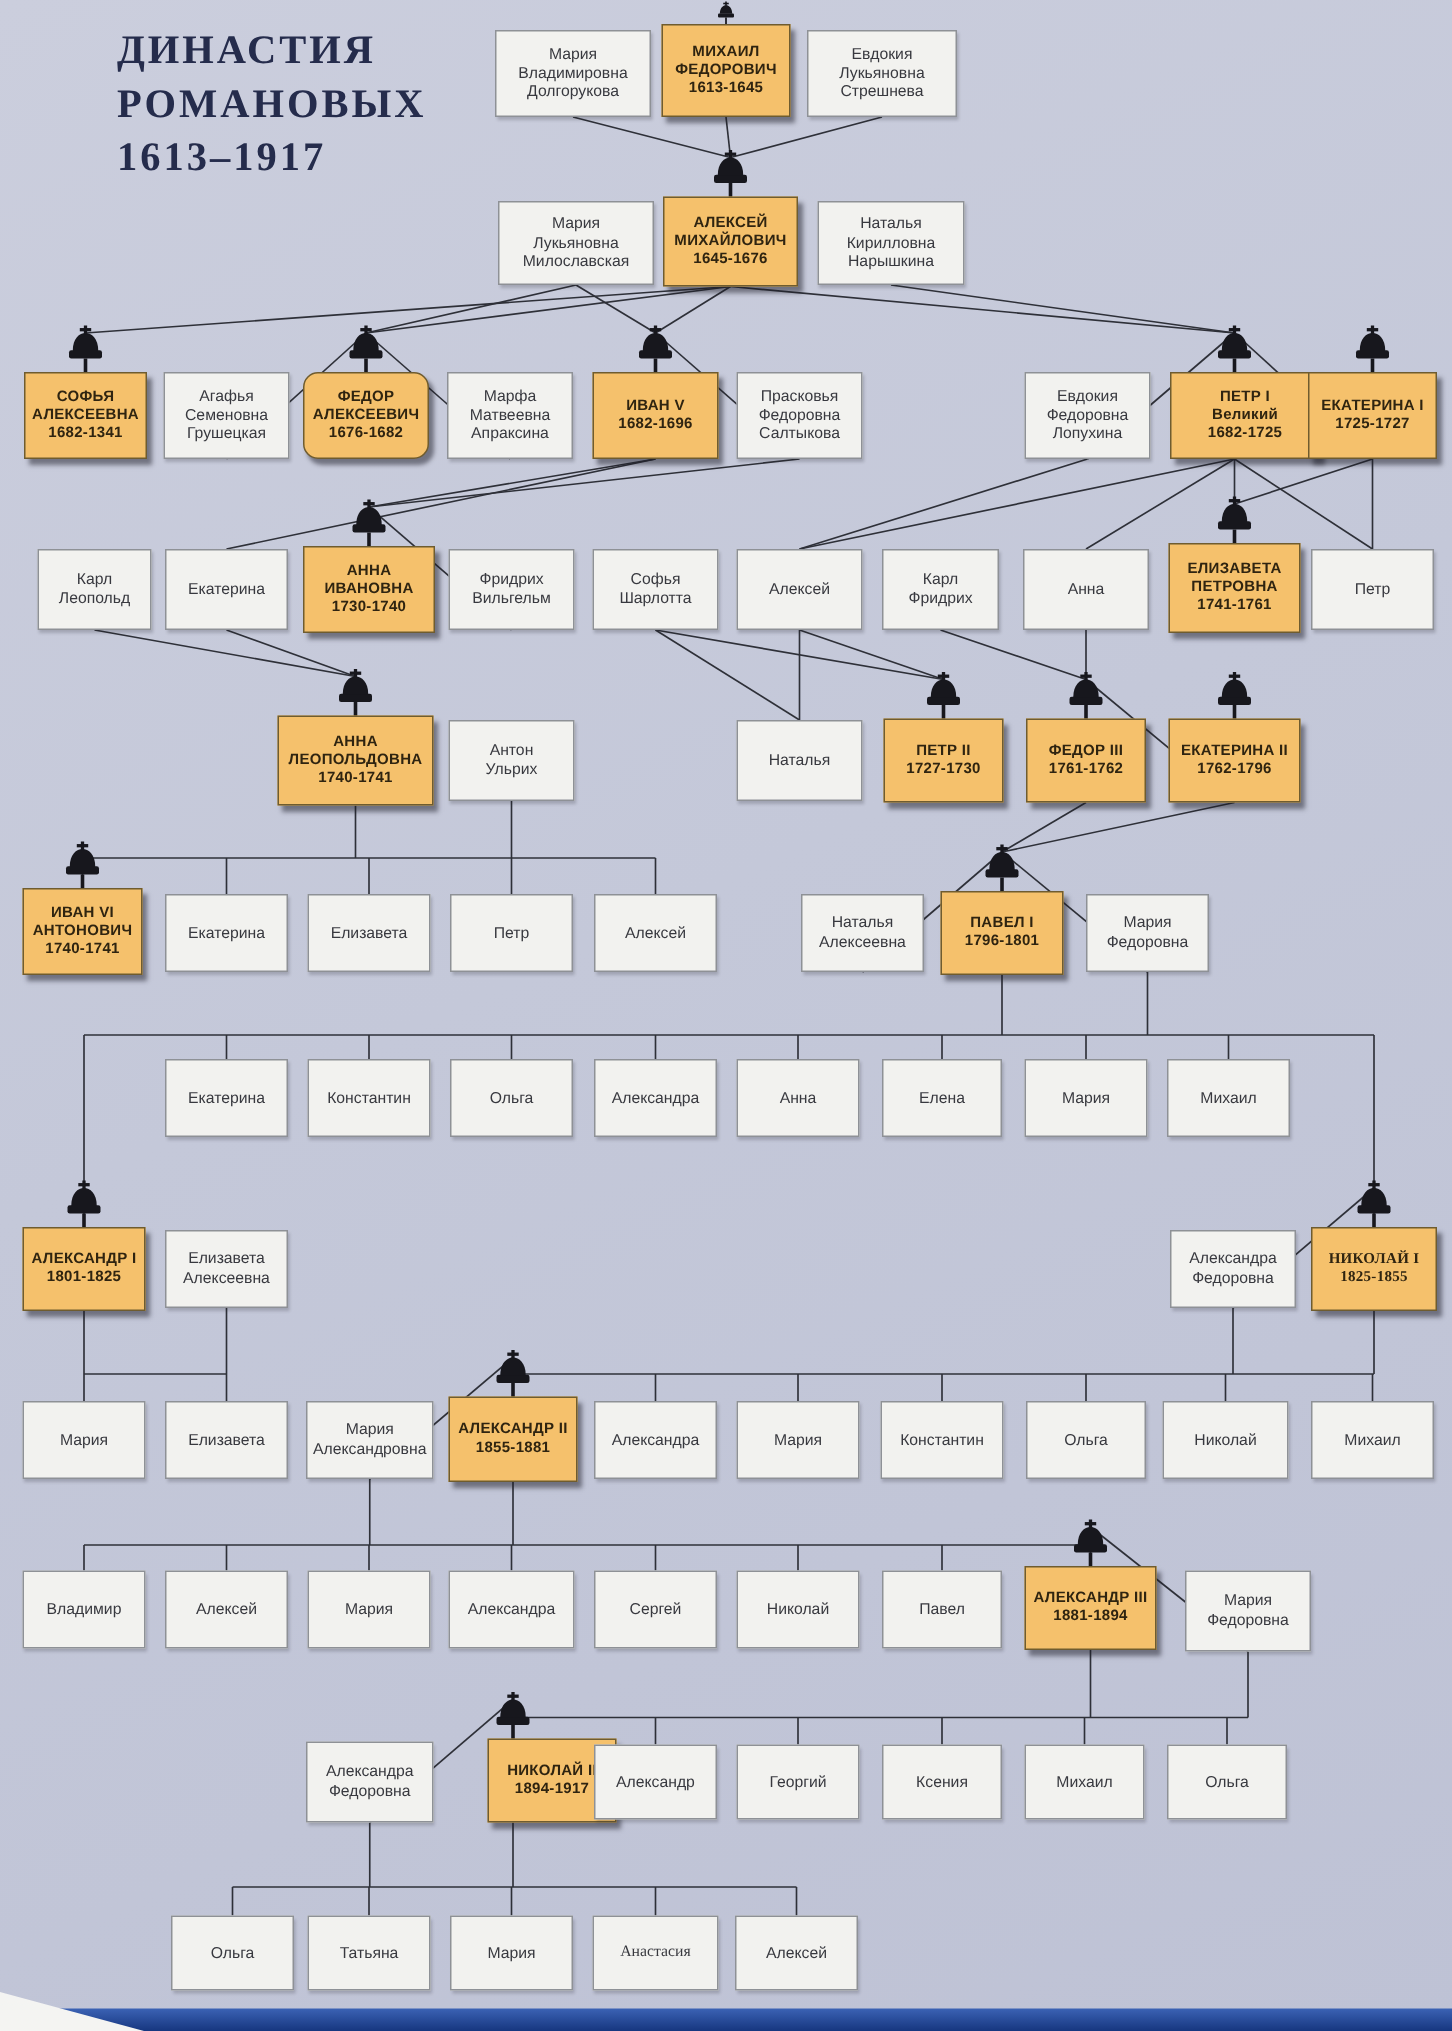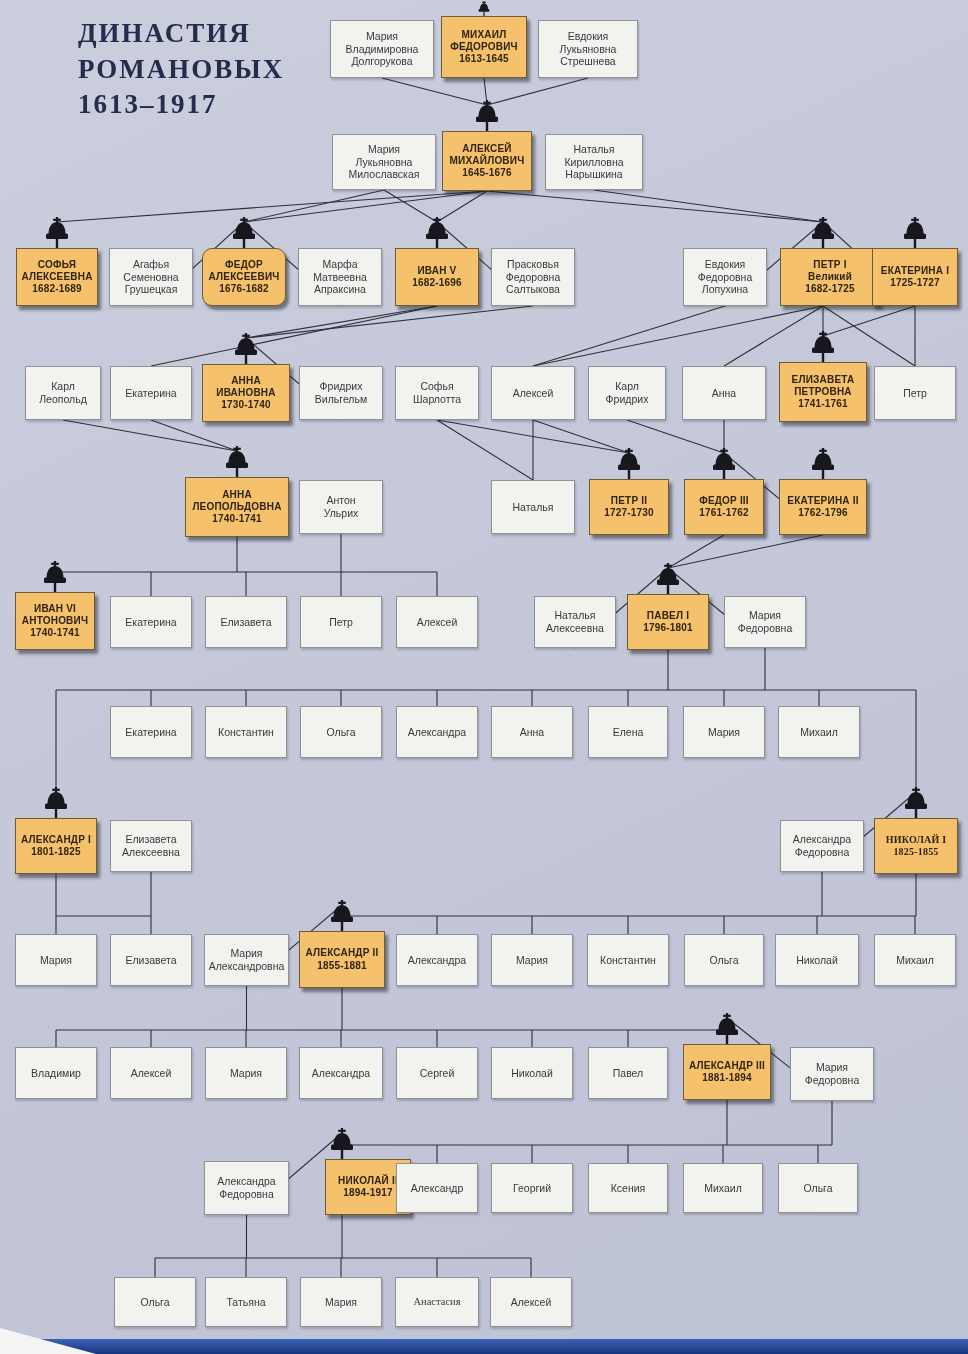--- a/index.html
+++ b/index.html
@@ -311,21 +311,21 @@
         <div>1645-1676</div>
       </div>
       <div class="node plain" style="left: 545px; top: 134px; width: 98px; height: 56px;">
         <div>Наталья</div>
         <div>Кирилловна</div>
         <div>Нарышкина</div>
       </div>
       <div class="node royal" style="left: 16px; top: 248px; width: 82px; height: 58px;">
         <div>СОФЬЯ</div>
         <div>АЛЕКСЕЕВНА</div>
-        <div>1682-1689</div>
+        <div>1682-1341</div>
       </div>
       <div class="node plain" style="left: 109px; top: 248px; width: 84px; height: 58px;">
         <div>Агафья</div>
         <div>Семеновна</div>
         <div>Грушецкая</div>
       </div>
       <div class="node royal" style="left: 202px; top: 248px; width: 84px; height: 58px; border-radius: 10px;">
         <div>ФЕДОР</div>
         <div>АЛЕКСЕЕВИЧ</div>
         <div>1676-1682</div>

